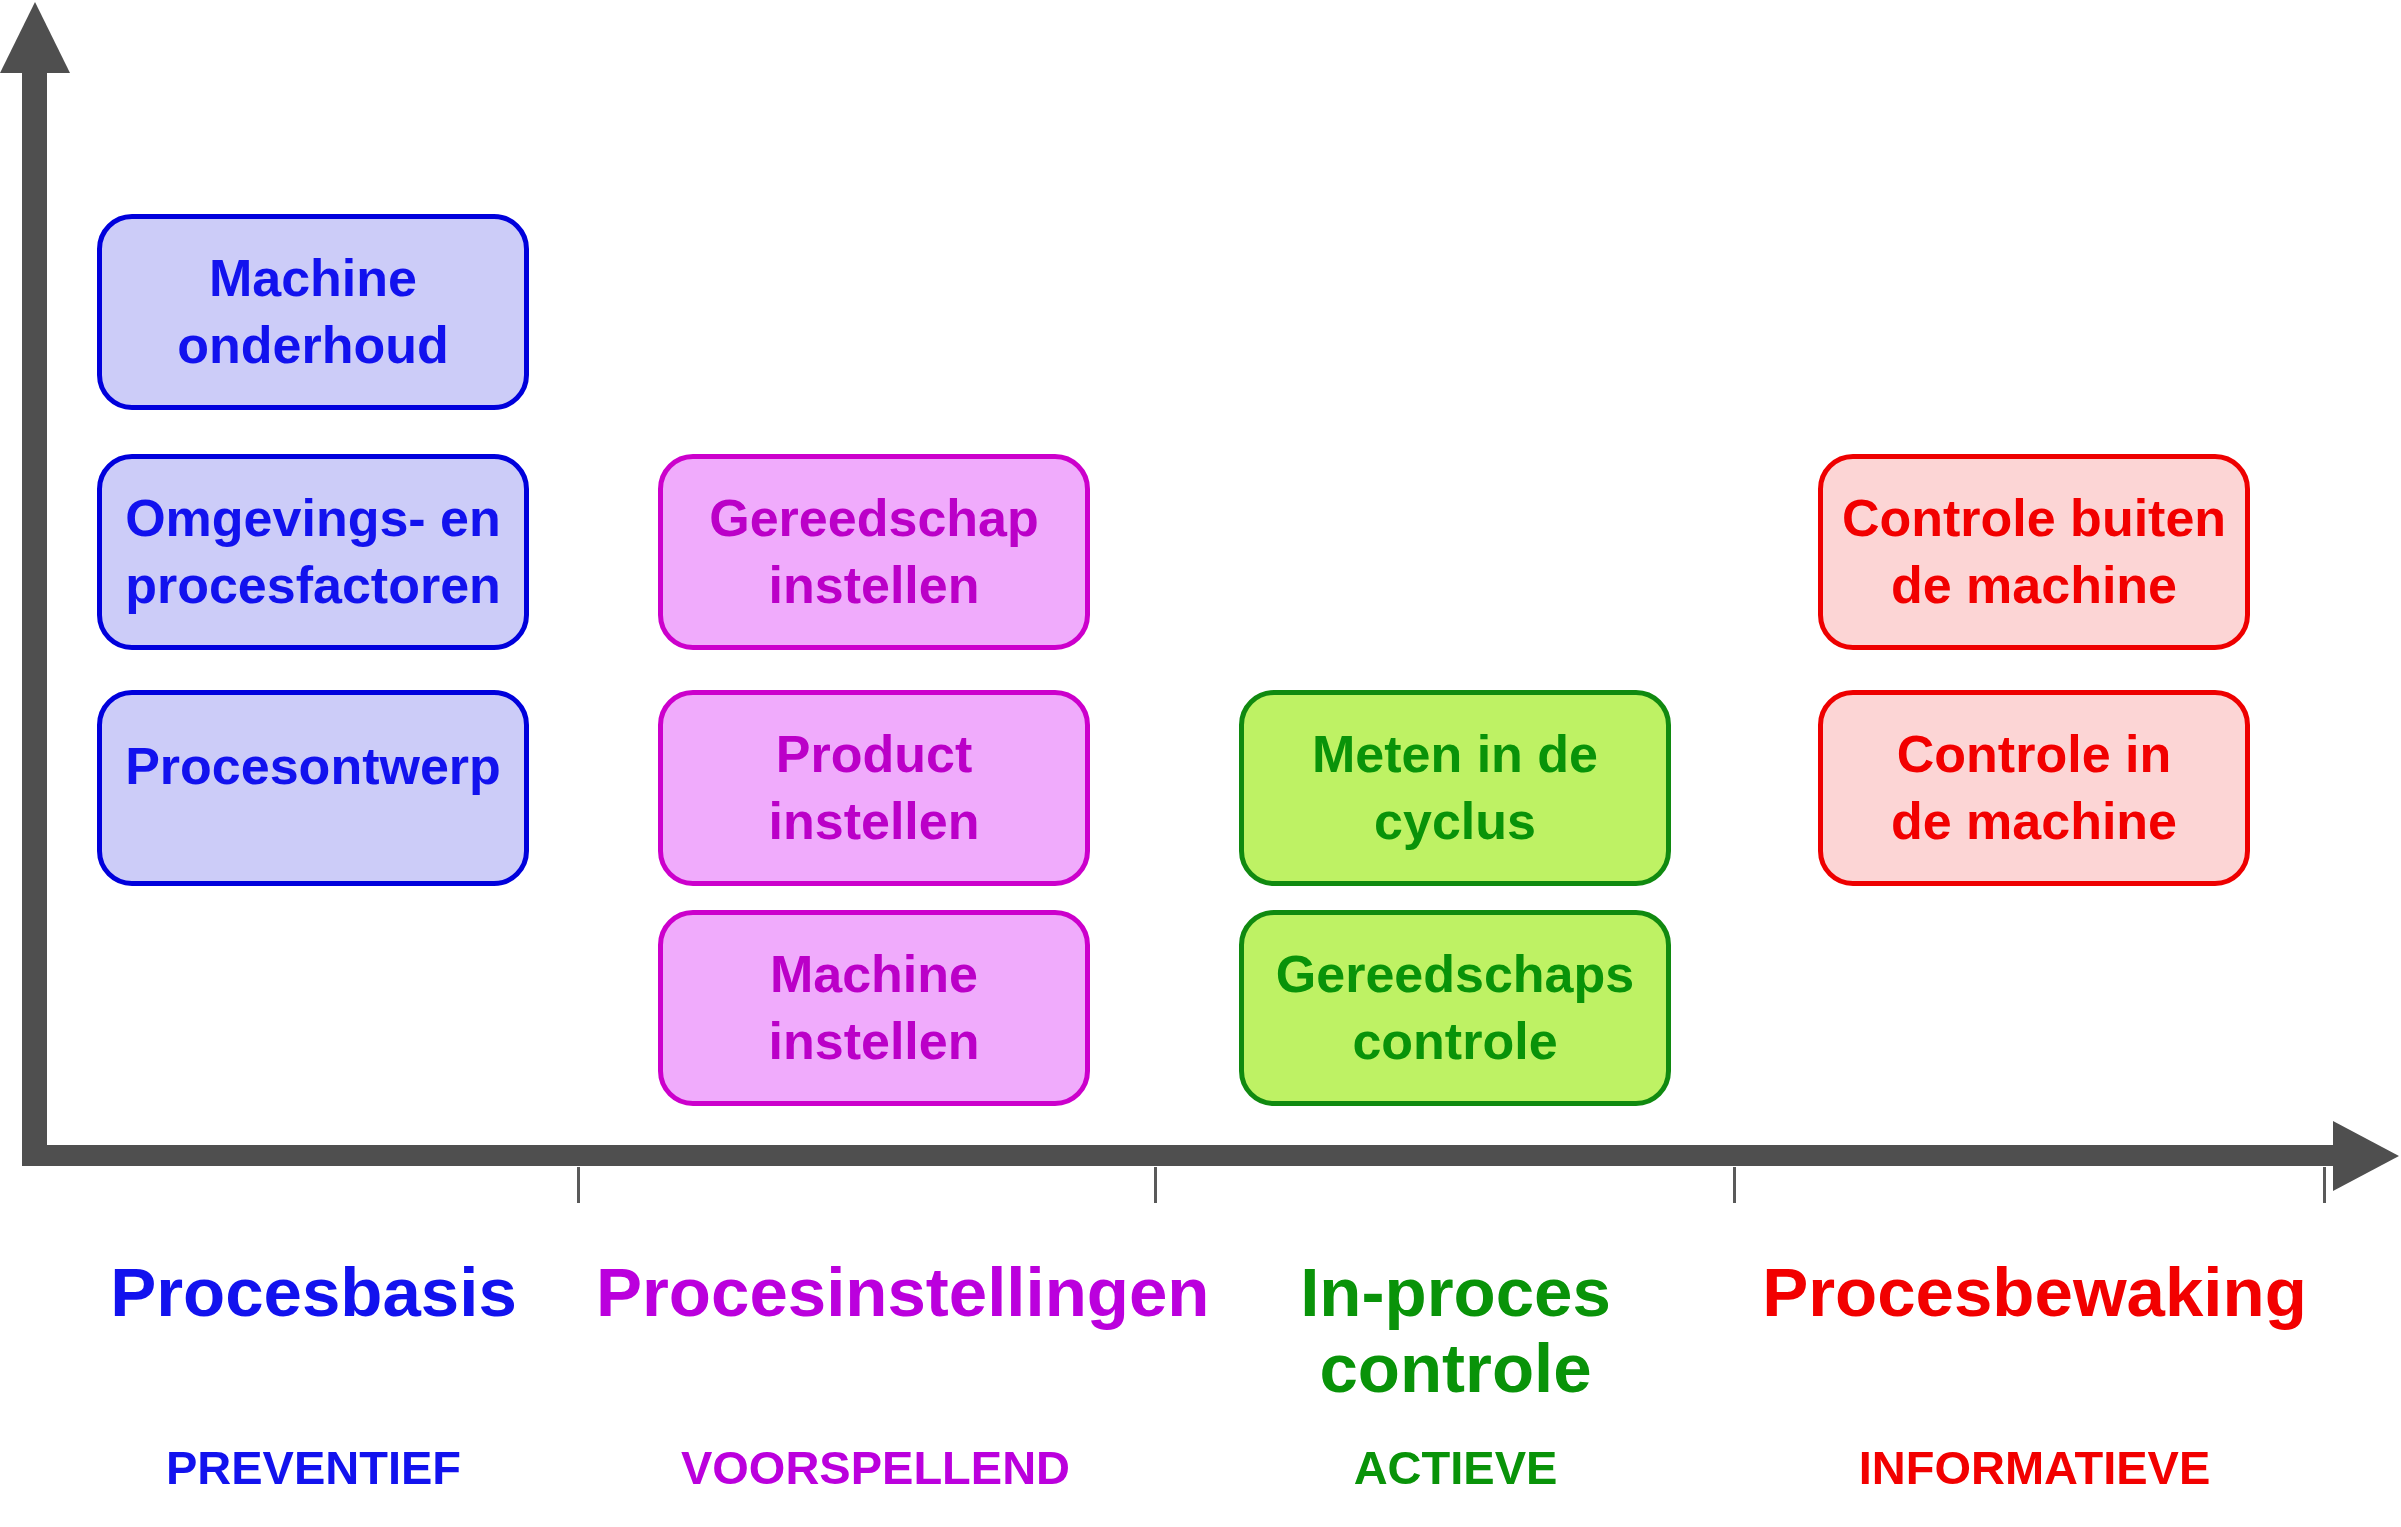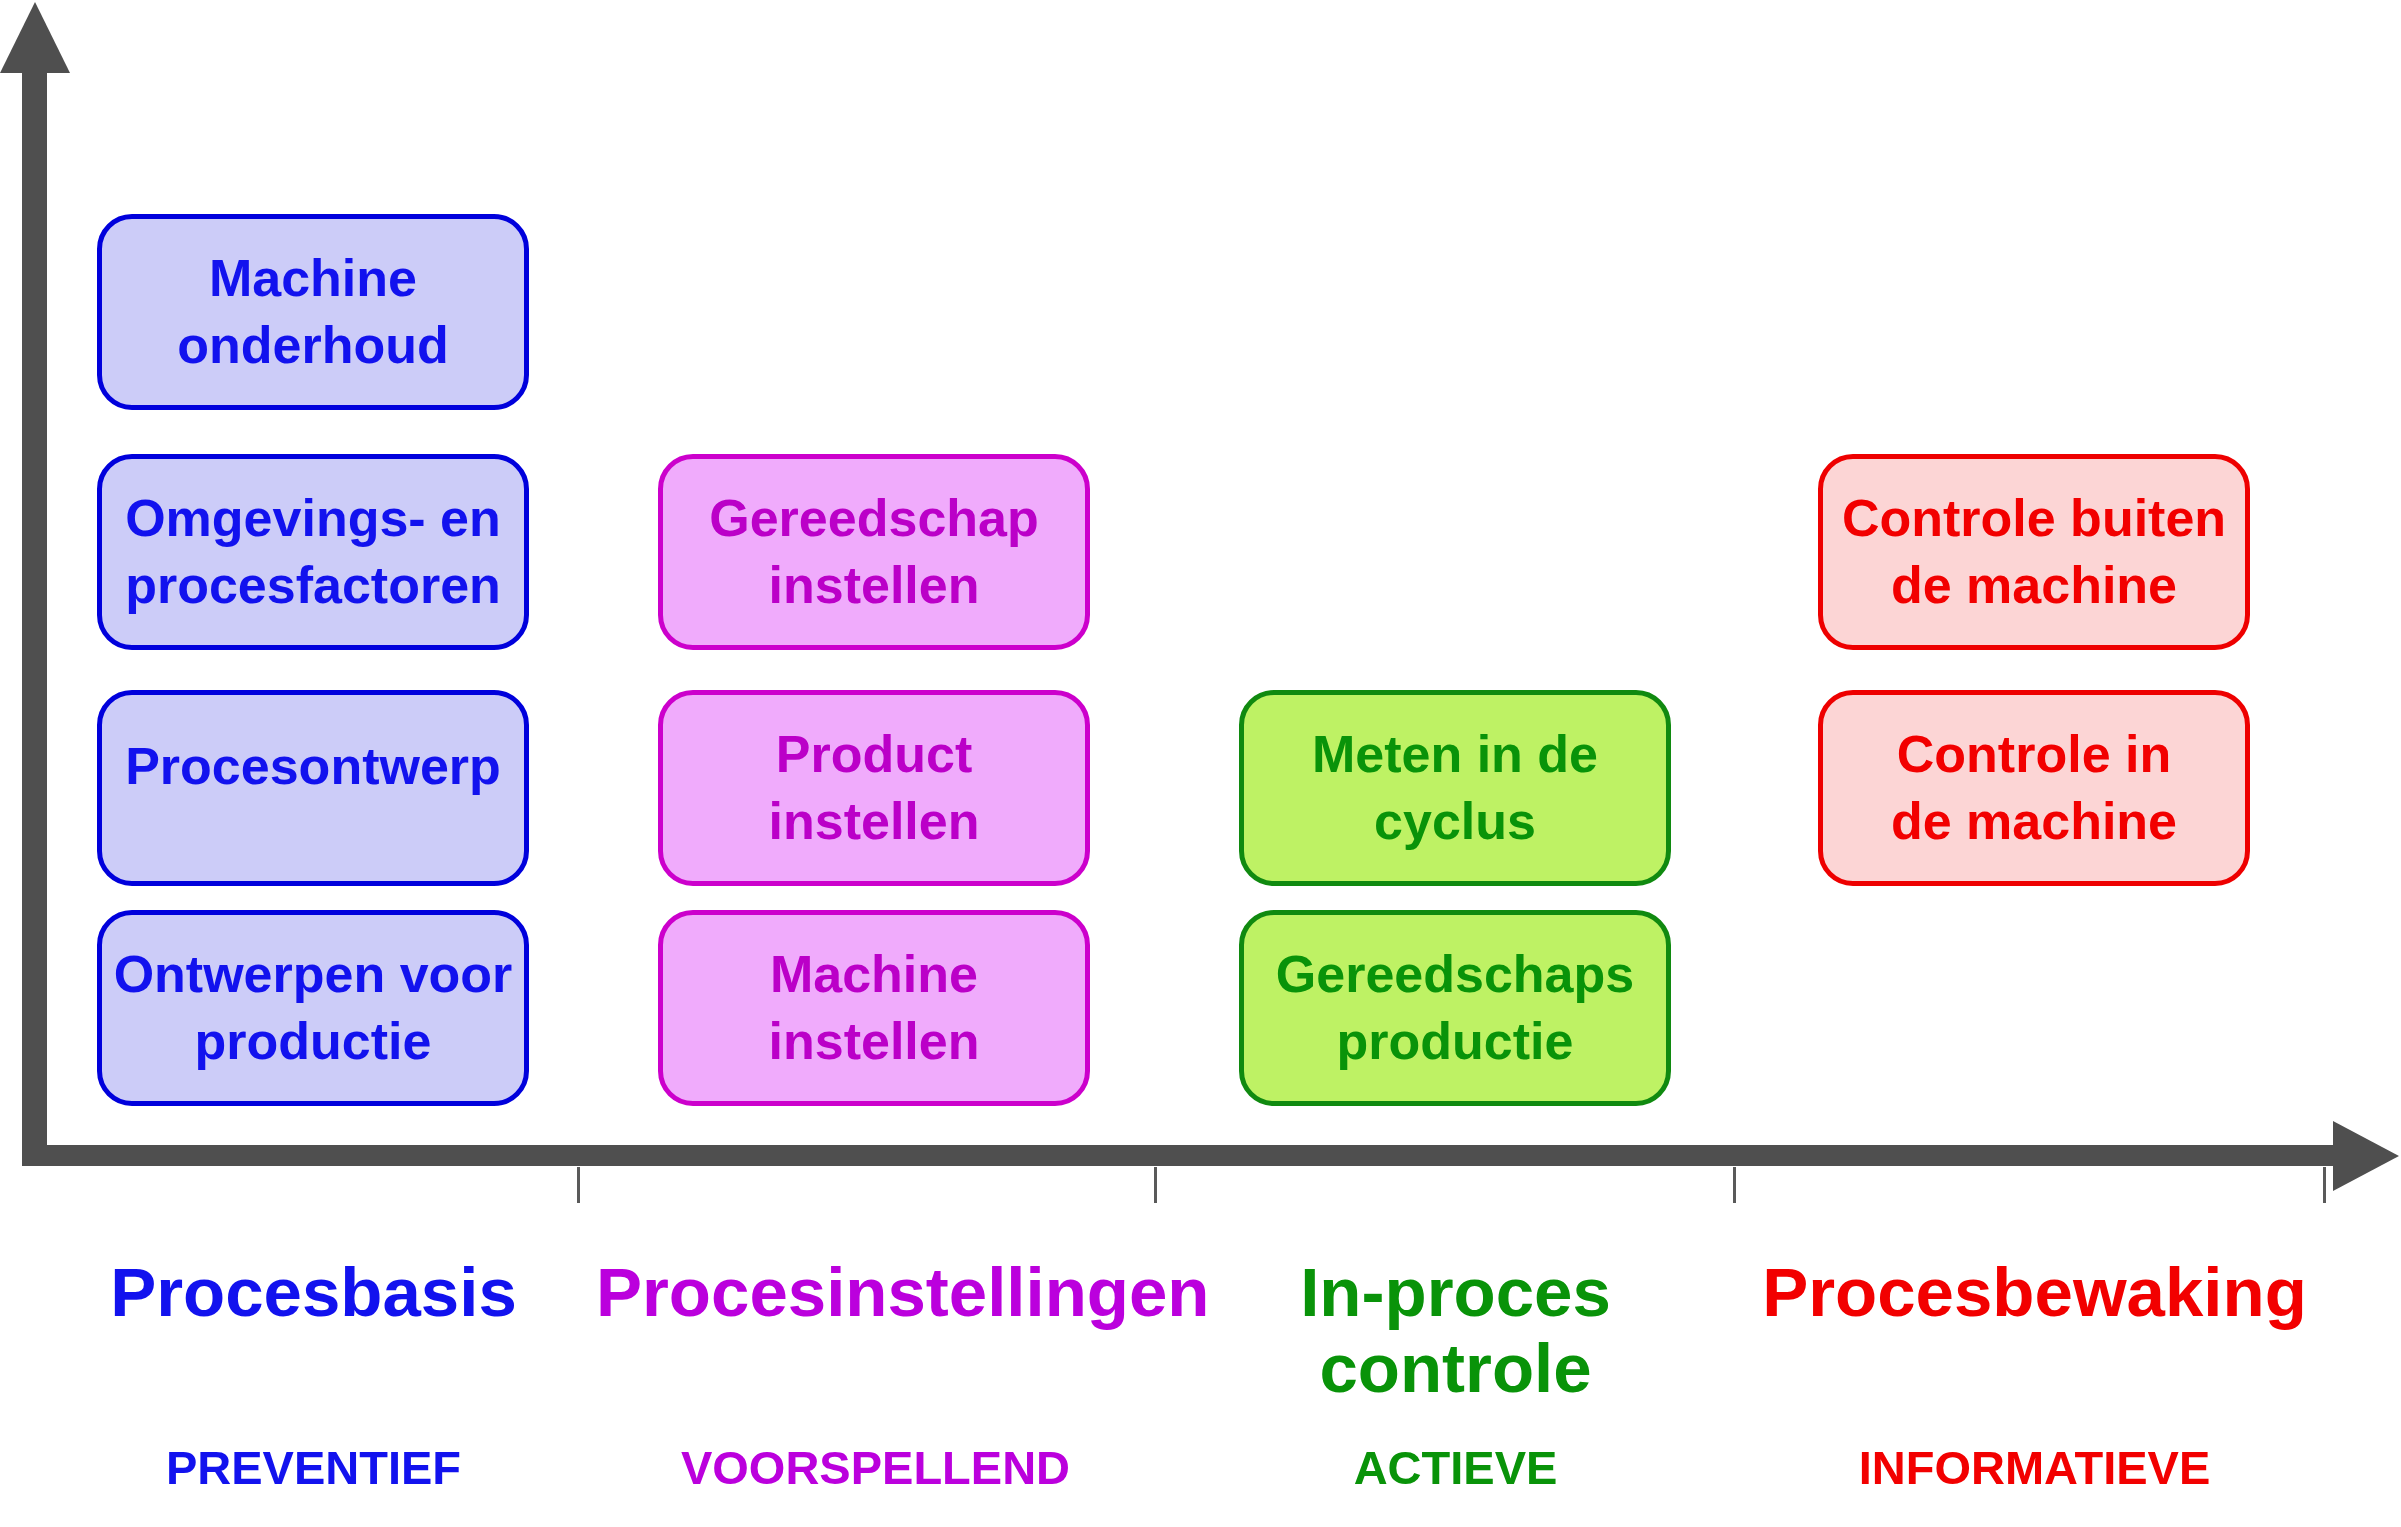--- a/index.html
+++ b/index.html
@@ -115,45 +115,41 @@
     <div class="box-text">Machine
 onderhoud</div>
   </div>
   <div class="box col-blue c1 r2">
     <div class="box-text">Omgevings- en
 procesfactoren</div>
   </div>
   <div class="box col-blue c1 r3 single">
     <div class="box-text">Procesontwerp</div>
   </div>
-  <div class="box col-blue c1 r4">
-    <div class="box-text">Ontwerpen voor
-productie</div>
-  </div>
 
   <div class="box col-magenta c2 r2">
     <div class="box-text">Gereedschap
 instellen</div>
   </div>
   <div class="box col-magenta c2 r3">
     <div class="box-text">Product
 instellen</div>
   </div>
   <div class="box col-magenta c2 r4">
     <div class="box-text">Machine
 instellen</div>
   </div>
 
   <div class="box col-green c3 r3">
     <div class="box-text">Meten in de
 cyclus</div>
   </div>
   <div class="box col-green c3 r4">
     <div class="box-text">Gereedschaps
-productie</div>
+controle</div>
   </div>
 
   <div class="box col-red c4 r2">
     <div class="box-text">Controle buiten
 de machine</div>
   </div>
   <div class="box col-red c4 r3">
     <div class="box-text">Controle in
 de machine</div>
   </div>

